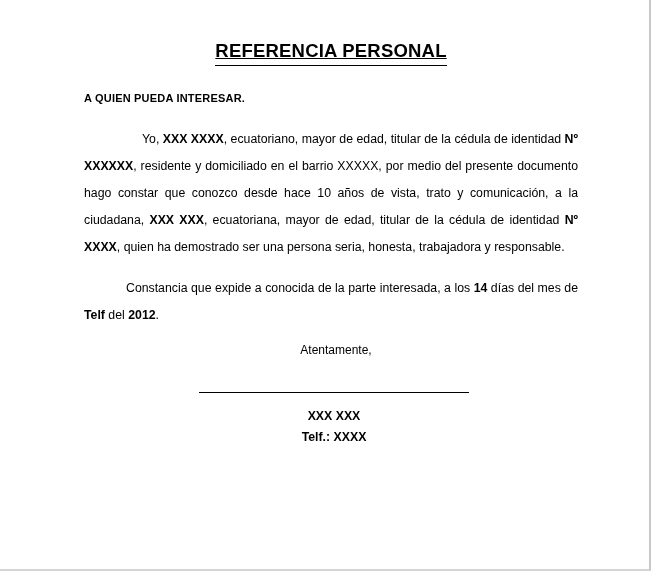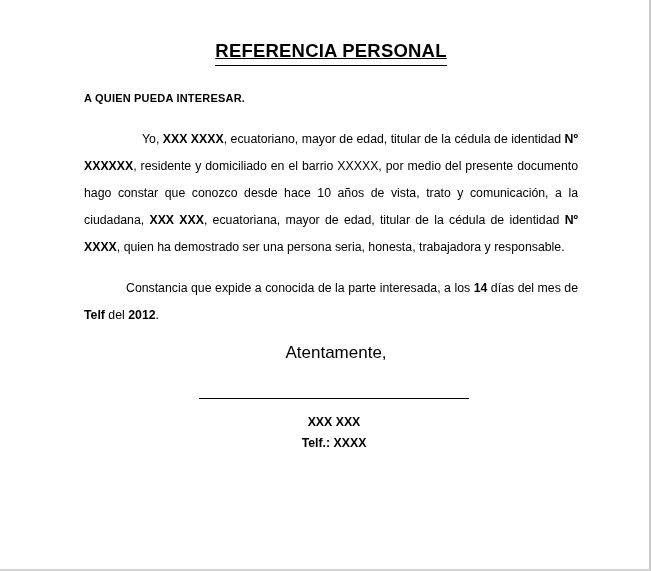--- a/index.html
+++ b/index.html
@@ -73,21 +73,21 @@
     margin: 0 0 14px 0;
   }
   p.body-par.indent {
     text-indent: 58px;
   }
   p.body-par.indent-small {
     text-indent: 42px;
   }
   b { font-weight: bold; }
   .closing {
-    font-size: 17px;
+    font-size: 12px;
     text-align: center;
     margin: 13px 0 0 0;
     padding-left: 10px;
   }
   .sign-line-wrap {
     margin: 22px 0 0 0;
     text-align: center;
     padding-left: 6px;
   }
   .sign-line {

